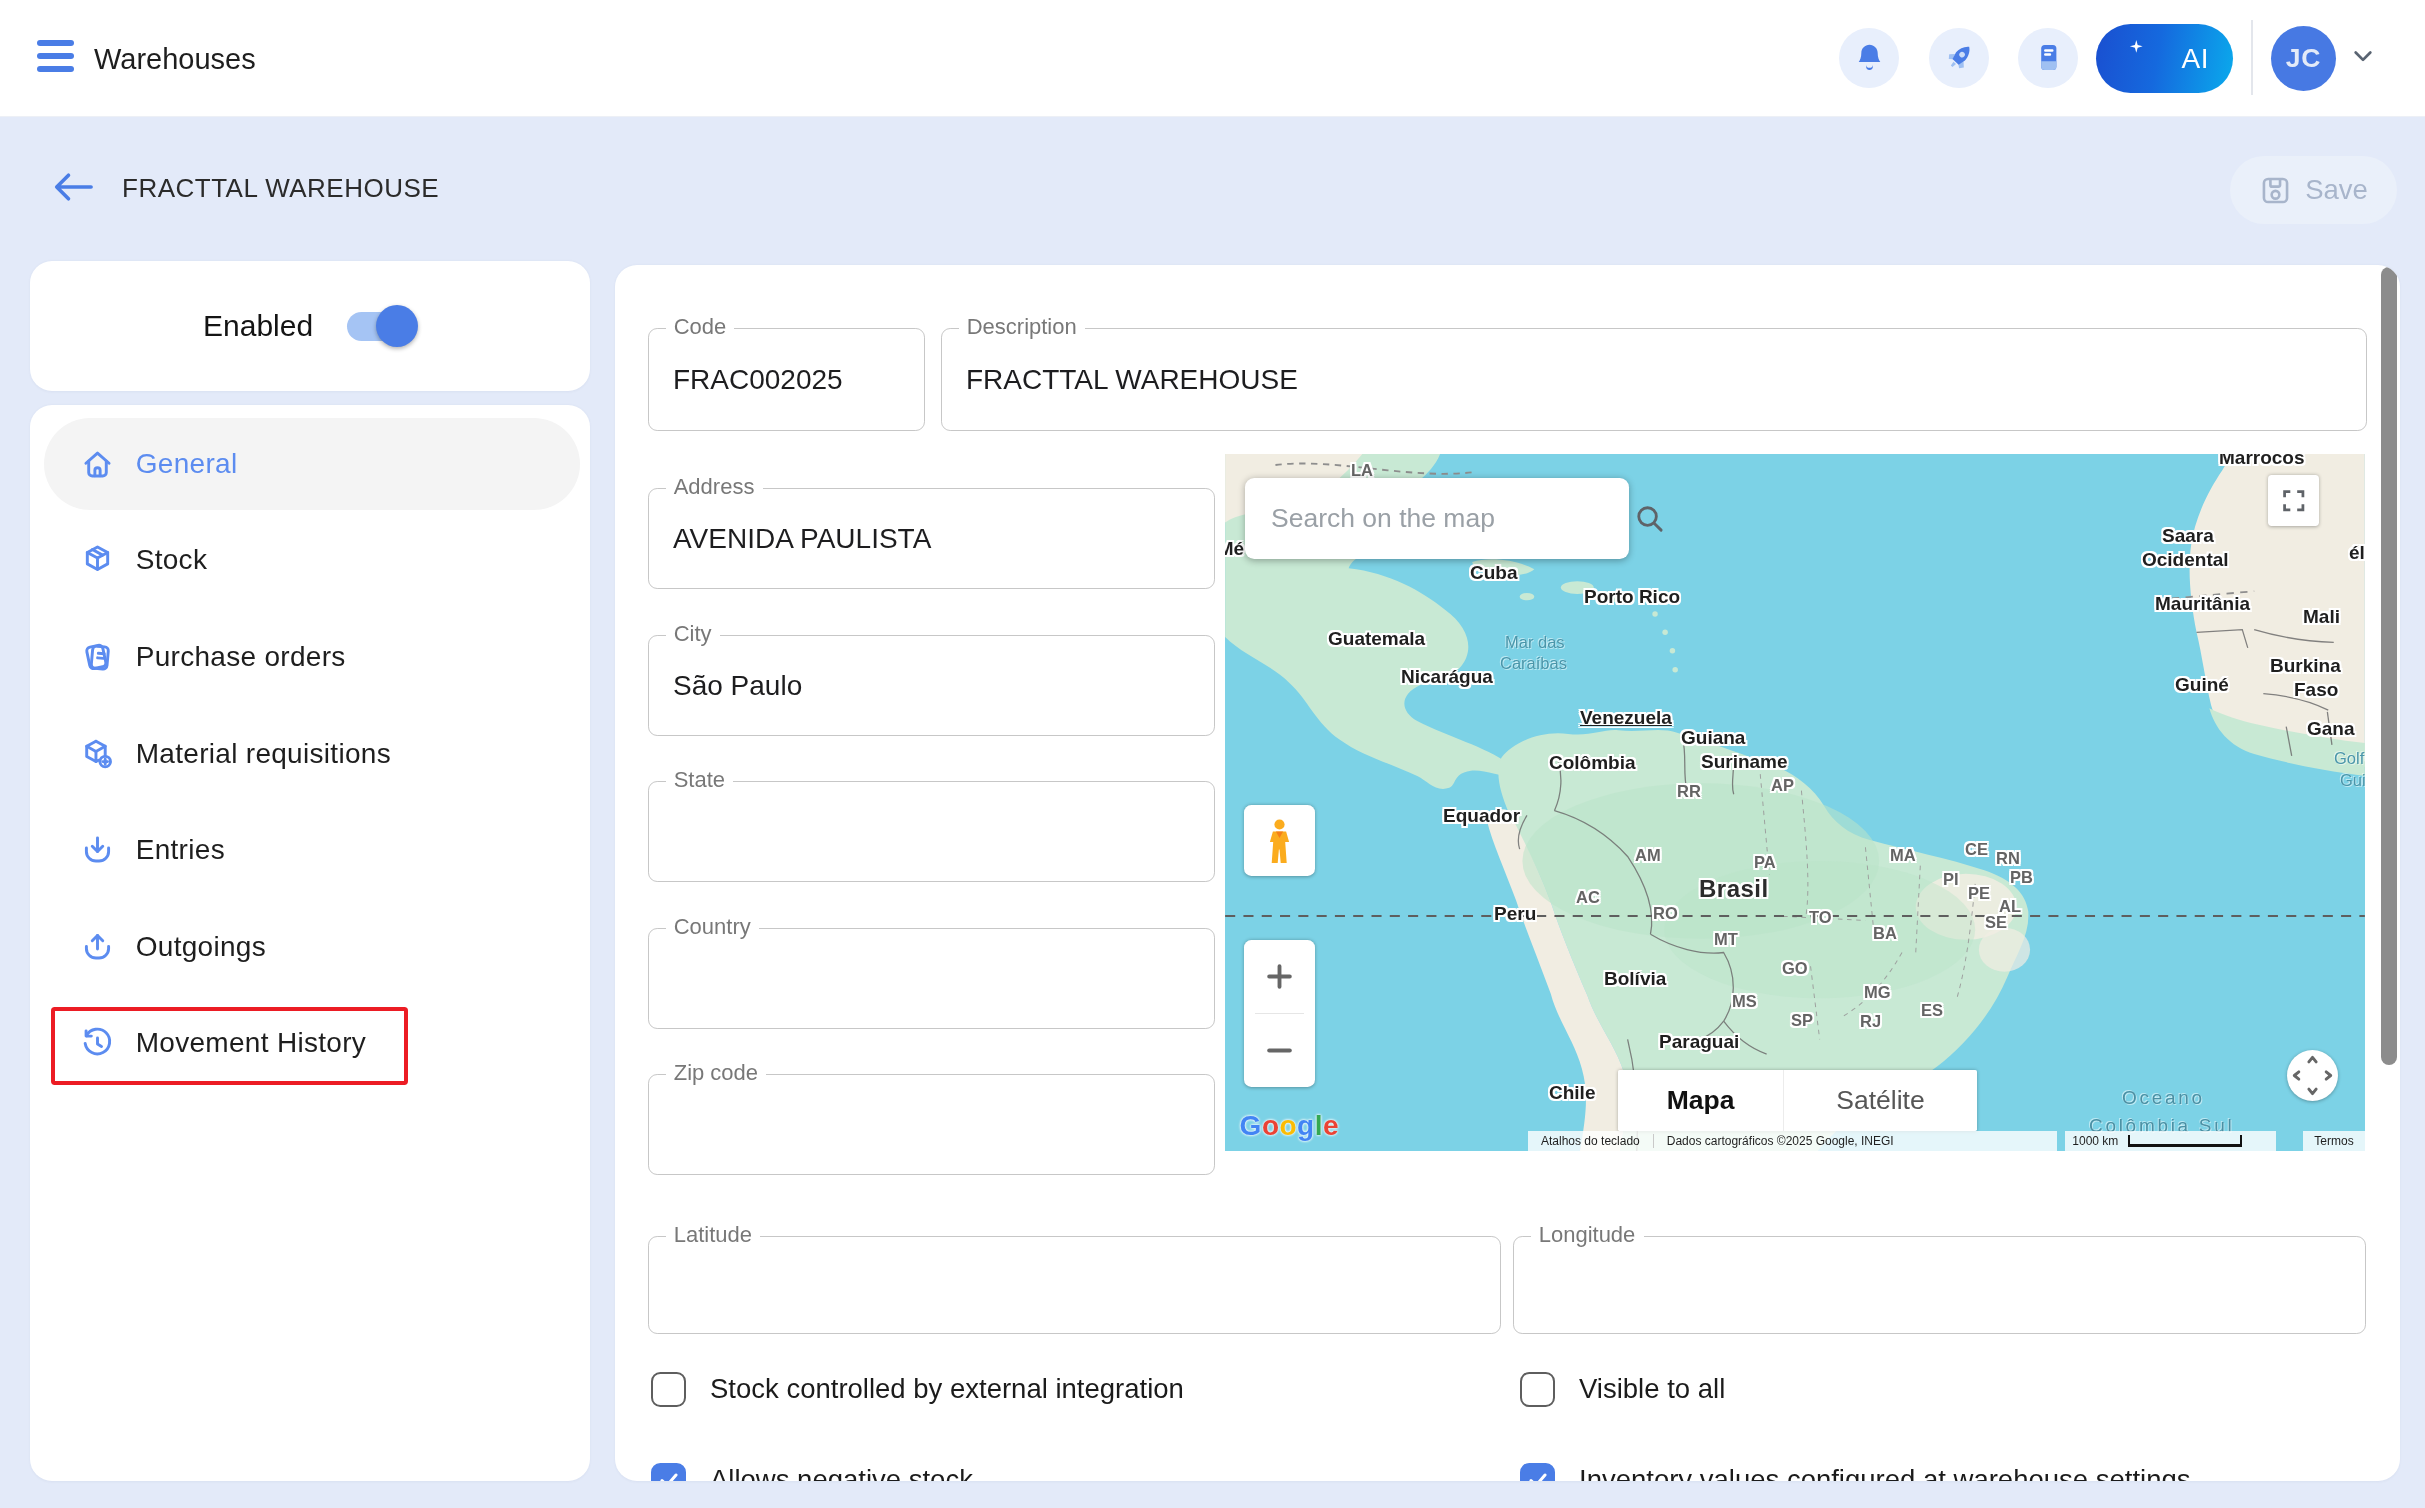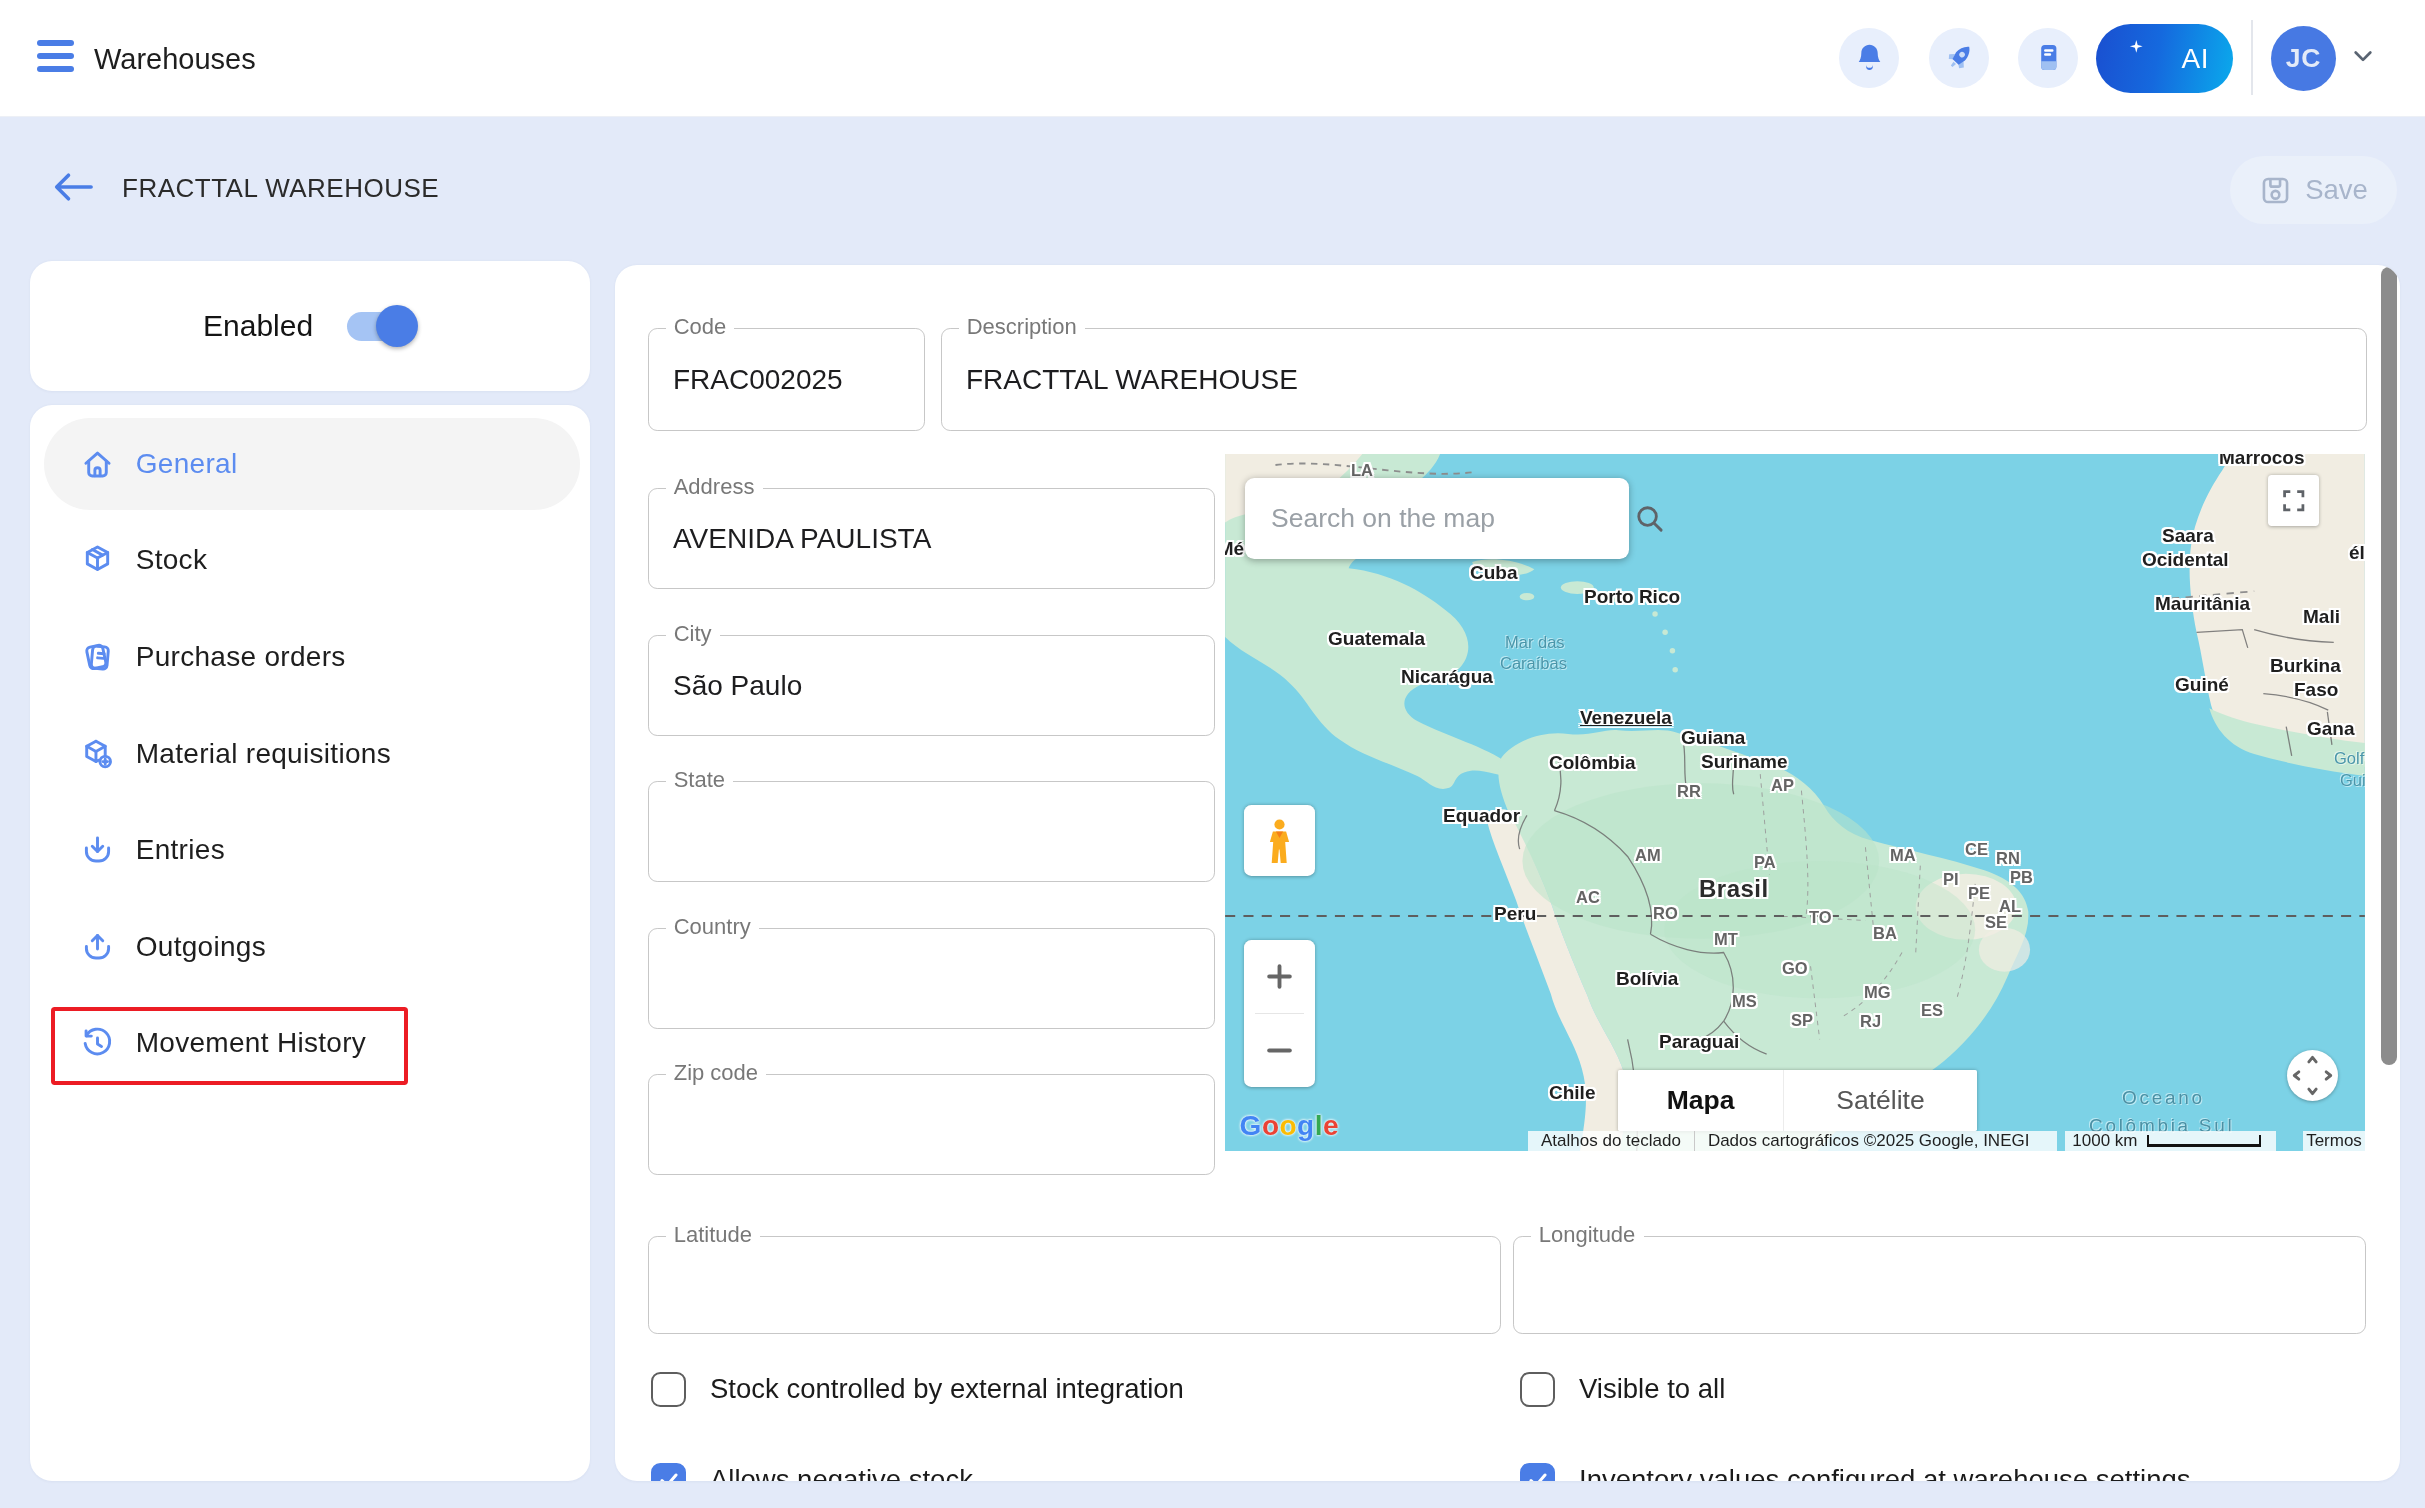--- a/index.html
+++ b/index.html
@@ -115,21 +115,21 @@
     box-shadow:0 0.9px 3.7px rgba(0,0,0,.3);border-radius:1.8px;overflow:hidden;}
   .mt-btn{height:61px;display:flex;align-items:center;justify-content:center;background:#fff;
     font-size:26.5px;cursor:pointer;}
   .mt-mapa{width:165px;font-weight:700;color:#111;}
   .mt-sat{width:193px;color:#565656;border-left:0.9px solid #ECECEC;}
   .pan-ctl{position:absolute;left:1062px;top:596px;width:51px;height:51px;border-radius:50%;
     background:#fff;box-shadow:0 0.9px 3.7px rgba(0,0,0,.3);cursor:pointer;}
   .google-logo{position:absolute;left:14.6px;top:656px;font-size:28px;font-weight:700;
     letter-spacing:0.5px;text-shadow:0 0 2.7px #fff,0 0 2.7px #fff;}
   .attr{position:absolute;top:677px;height:20px;background:rgba(255,255,255,.8);
-    display:flex;align-items:center;font-size:17px;color:#1f1f1f;}
+    display:flex;align-items:center;font-size:12px;color:#1f1f1f;}
   .attr-a{left:303px;width:529px;}
   .attr-a .seg{padding:0 13px;white-space:nowrap;}
   .attr-a .seg+.seg{border-left:0.9px solid #C9C9C9;}
   .attr-b{left:840px;width:211px;gap:9.2px;padding:0 7.3px;box-sizing:border-box;}
   .scalebar{width:110px;height:8.2px;border-bottom:3.7px solid #111;border-left:2.7px solid #111;
     border-right:2.7px solid #111;}
   .attr-c{left:1078px;width:62px;justify-content:center;cursor:pointer;}
 </style>
 </head>
 <body>
@@ -425,21 +425,21 @@
           <span class="ml c-state" style="left: 351px; top: 434px;">AC</span>
           <span class="ml c-big" style="left: 474px; top: 421px;">Brasil</span>
           <span class="ml c-state" style="left: 428px; top: 450px;">RO</span>
           <span class="ml c-state" style="left: 584px; top: 454px;">TO</span>
           <span class="ml c-state" style="left: 648px; top: 470px;">BA</span>
           <span class="ml c-country" style="left: 269px; top: 449px;">Peru</span>
           <span class="ml c-state" style="left: 489px; top: 476px;">MT</span>
           <span class="ml c-state" style="left: 557px; top: 505px;">GO</span>
           <span class="ml c-state" style="left: 639px; top: 529px;">MG</span>
           <span class="ml c-state" style="left: 696px; top: 547px;">ES</span>
-          <span class="ml c-country" style="left: 391px; top: 514px;">Bolívia</span>
+          <span class="ml c-country" style="left: 379px; top: 514px;">Bolívia</span>
           <span class="ml c-state" style="left: 507px; top: 538px;">MS</span>
           <span class="ml c-state" style="left: 566px; top: 557px;">SP</span>
           <span class="ml c-state" style="left: 635px; top: 558px;">RJ</span>
           <span class="ml c-country" style="left: 434px; top: 577px;">Paraguai</span>
           <span class="ml c-country" style="left: 324px; top: 628px;">Chile</span>
           <span class="ml c-water" style="left: 897px; top: 633px;">Oceano</span>
           <span class="ml c-water" style="left: 864px; top: 661px;">Colômbia Sul</span>
         </div>
 
       <div class="map-search">

